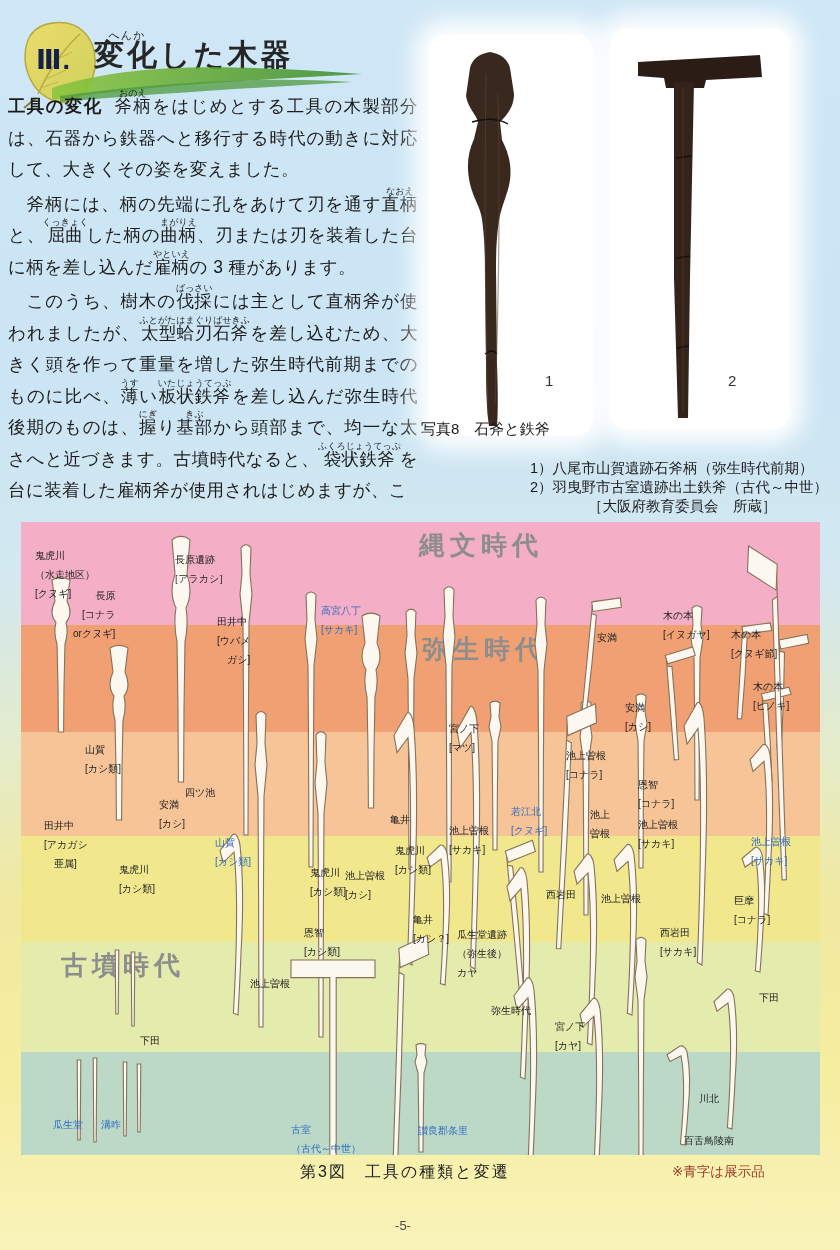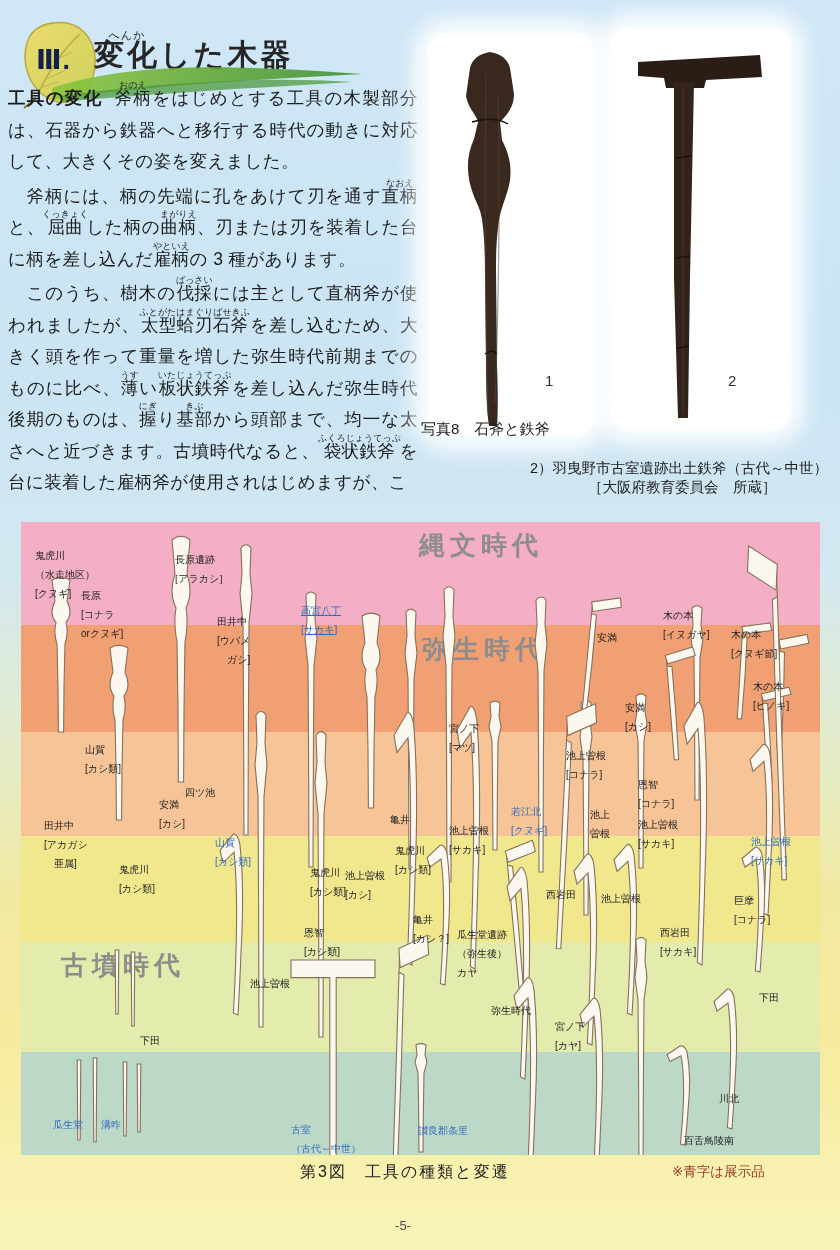--- a/index.html
+++ b/index.html
@@ -6,21 +6,21 @@
   .page{position:relative;width:840px;height:1250px;overflow:hidden;
     font-family:"Liberation Sans","DejaVu Sans",sans-serif;color:#1c1c1c;
     background:linear-gradient(180deg,#cfe7f6 0%,#cbe5f5 30%,#d3e8f0 46%,#e4ecca 60%,#f1e9a0 72%,#f6eda0 86%,#f9f3ba 100%);}
   
   .leaf-wrap{position:absolute;left:14px;top:18px;width:96px;height:92px;}
   .section-no{position:absolute;left:36px;top:44px;font-size:27px;font-weight:bold;color:#13204e;letter-spacing:1px;}
   .doc-title{position:absolute;left:94px;top:30px;font-size:30px;font-weight:bold;color:#262626;letter-spacing:3px;line-height:1.1;}
   .doc-title rt{font-size:11px;font-weight:normal;letter-spacing:1px;}
   .swoosh{position:absolute;left:52px;top:58px;width:310px;height:50px;}
   
-  .bodytext{position:absolute;left:8px;top:80px;width:410px;text-align:justify;}
+  .bodytext{position:absolute;left:8px;top:88px;width:410px;text-align:justify;}
   .bodytext p{margin:0;font-size:17.5px;line-height:31.5px;letter-spacing:0.4px;}
   .bodytext .lead{font-weight:bold;margin-right:12px;}
   ruby{ruby-align:center;}
   rt{font-size:9px;letter-spacing:0;}
   
   .panel{position:absolute;background:#fff;border-radius:18px;box-shadow:0 0 22px 14px rgba(255,255,255,.95);}
   .photo-num{position:absolute;font-size:15px;color:#333;}
   .photo-caption-title{position:absolute;left:421px;top:420px;font-size:15px;}
   .photo-caption-lines{position:absolute;left:530px;top:459px;font-size:14.5px;line-height:19px;}
   .photo-caption-lines .attr{padding-left:58px;}
@@ -86,20 +86,21 @@
       <path d="M64,54 L84,54 L80,250 L78,390 L68,390 L64,250 Z" fill="#33231a"></path>
       <path d="M66,130 L82,128 M66,230 L80,228 M67,320 L79,318" stroke="#15100a" stroke-width="1.3" fill="none"></path>
       <path d="M73,60 C73,160 73,280 73,385" stroke="#55402e" stroke-width="1.2" fill="none" opacity="0.5"></path>
     </svg>
   </div>
   <span class="photo-num" style="left:545px;top:372px;">1</span>
   <span class="photo-num" style="left:728px;top:372px;">2</span>
 
   <div class="photo-caption-title">写真8　石斧と鉄斧</div>
   <div class="photo-caption-lines" id="caption-lines">
+      <div>1）八尾市山賀遺跡石斧柄（弥生時代前期）</div>
       <div>2）羽曳野市古室遺跡出土鉄斧（古代～中世）</div>
       <div class="attr">［大阪府教育委員会　所蔵］</div>
     </div>
 
   <div class="figure">
     <div id="bands">
         <div class="band" style="top: 0px; height: 103px; background: rgb(244, 174, 198);"></div>
         <div class="band-title" style="left: 398px; top: 6px;">縄文時代</div>
         <div class="band" style="top: 103px; height: 107px; background: rgb(241, 160, 116);"></div>
         <div class="band-title" style="left: 401px; top: 110px;">弥生時代</div>
@@ -178,29 +179,29 @@
           <use href="#sym-frag" transform="translate(118,542) rotate(0) scale(1,0.68)"></use>
           <use href="#sym-vshaft" transform="translate(400,523) rotate(0) scale(1,1.07)"></use>
           <use href="#sym-adze" transform="translate(665,526) rotate(0) scale(-1,0.97)"></use>
           <use href="#sym-vshaft" transform="translate(620,418) rotate(0) scale(1,2.32)"></use>
         </g>
     </svg>
     <div id="fig-labels">
         <div class="fig-label" style="left: 14px; top: 24px;">鬼虎川
 （水走地区）
 [クヌギ]</div>
-        <div class="fig-label" style="left: 60px; top: 64px;">長原
+        <div class="fig-label" style="left: 52px; top: 64px; text-align: right;">長原
 [コナラ
 orクヌギ]</div>
         <div class="fig-label" style="left: 154px; top: 28px; font-family: Liberation Serif, serif;">長原遺跡
 [アラカシ]</div>
         <div class="fig-label" style="left: 196px; top: 90px;">田井中
 [ウバメ
 　ガシ]</div>
-        <div class="fig-label blue" style="left: 280px; top: 79px; text-decoration: underline;">高宮八丁
+        <div class="fig-label blue" style="left: 300px; top: 79px;">高宮八丁
 [サカキ]</div>
         <div class="fig-label" style="left: 576px; top: 106px;">安満</div>
         <div class="fig-label" style="left: 642px; top: 84px;">木の本
 [イヌガヤ]</div>
         <div class="fig-label" style="left: 710px; top: 103px;">木の本
 [クヌギ節]</div>
         <div class="fig-label" style="left: 732px; top: 155px;">木の本
 [ヒノキ]</div>
         <div class="fig-label" style="left: 604px; top: 176px;">安満
 [カシ]</div>
@@ -256,21 +257,21 @@
         <div class="fig-label" style="left: 229px; top: 452px;">池上曽根</div>
         <div class="fig-label" style="left: 470px; top: 479px;">弥生時代</div>
         <div class="fig-label" style="left: 534px; top: 495px;">宮ノ下
 [カヤ]</div>
         <div class="fig-label" style="left: 738px; top: 466px;">下田</div>
         <div class="fig-label blue" style="left: 32px; top: 593px;">瓜生堂</div>
         <div class="fig-label blue" style="left: 80px; top: 593px;">溝咋</div>
         <div class="fig-label blue" style="left: 270px; top: 598px;">古室
 （古代～中世）</div>
         <div class="fig-label blue" style="left: 397px; top: 599px;">讃良郡条里</div>
-        <div class="fig-label" style="left: 698px; top: 567px;">川北</div>
+        <div class="fig-label" style="left: 678px; top: 567px;">川北</div>
         <div class="fig-label" style="left: 663px; top: 609px;">百舌鳥陵南</div>
       </div>
   </div>
 
   <div class="fig-caption">第3図　工具の種類と変遷</div>
   <div class="fig-note">※青字は展示品</div>
   <div class="page-num">-5-</div>
 
 </div>
 

